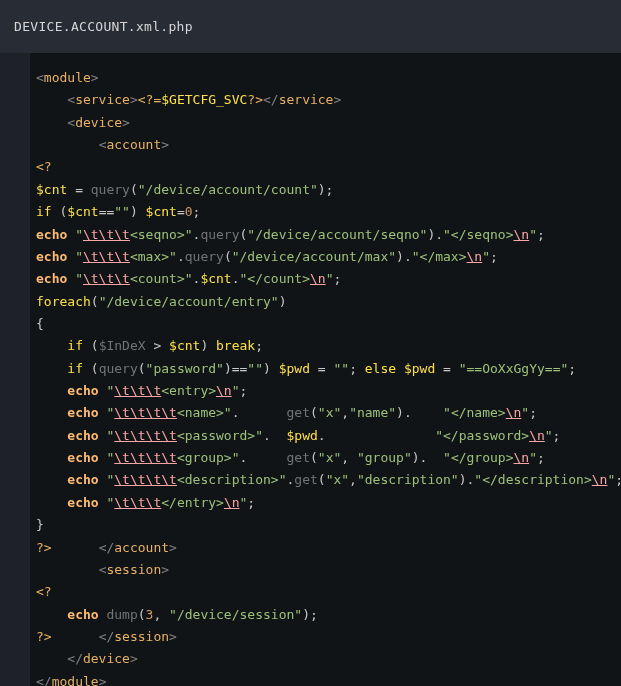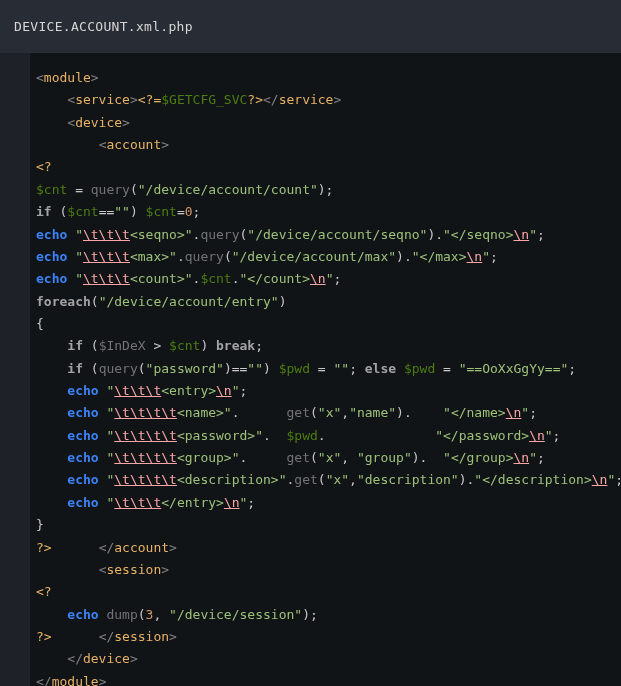--- a/index.html
+++ b/index.html
@@ -22,27 +22,27 @@
   .code {
     padding: 14px 6px 18px 6px;
     line-height: 1.72;
     white-space: pre;
     background: #111417;
     margin-left: 30px;
   }
   .tag      { color: #e8b265; }   
   .angle    { color: #808080; }   
   .punct    { color: #c8c8c8; }   
-  .var      { color: #4d7c0f; }   
-  .kw       { color: #a3a3a3; font-weight: bold; }   
+  .var      { color: #fde047; }   
+  .kw       { color: #fde047; font-weight: normal; }   
   .str      { color: #9ec17a; }   
   .esc      { color: #fca5a5; text-decoration: underline; }   
   .num      { color: #d19a66; }
   .func     { color: #737373; }   
-  .echo     { color: #3b82f6; font-weight: bold; }
+  .echo     { color: #fdba74; font-weight: bold; }
 </style>
 </head>
 <body>
 
 <div class="titlebar">
   <span>DEVICE.ACCOUNT.xml.php</span>
 </div>
 
 <div class="code"><div><span class="angle">&lt;</span><span class="tag">module</span><span class="angle">&gt;</span></div><div><span class="punct">    </span><span class="angle">&lt;</span><span class="tag">service</span><span class="angle">&gt;</span><span class="tag">&lt;?=</span><span class="var">$GETCFG_SVC</span><span class="tag">?&gt;</span><span class="angle">&lt;/</span><span class="tag">service</span><span class="angle">&gt;</span></div><div><span class="punct">    </span><span class="angle">&lt;</span><span class="tag">device</span><span class="angle">&gt;</span></div><div><span class="punct">        </span><span class="angle">&lt;</span><span class="tag">account</span><span class="angle">&gt;</span></div><div><span class="tag">&lt;?</span></div><div><span class="var">$cnt</span><span class="punct"> = </span><span class="func">query</span><span class="punct">(</span><span class="str">"/device/account/count"</span><span class="punct">);</span></div><div><span class="kw">if</span><span class="punct"> (</span><span class="var">$cnt</span><span class="punct">==</span><span class="str">""</span><span class="punct">) </span><span class="var">$cnt</span><span class="punct">=</span><span class="num">0</span><span class="punct">;</span></div><div><span class="echo">echo</span><span class="punct"> </span><span class="str">"</span><span class="esc">\t\t\t</span><span class="str">&lt;seqno&gt;"</span><span class="punct">.</span><span class="func">query</span><span class="punct">(</span><span class="str">"/device/account/seqno"</span><span class="punct">).</span><span class="str">"&lt;/seqno&gt;</span><span class="esc">\n</span><span class="str">"</span><span class="punct">;</span></div><div><span class="echo">echo</span><span class="punct"> </span><span class="str">"</span><span class="esc">\t\t\t</span><span class="str">&lt;max&gt;"</span><span class="punct">.</span><span class="func">query</span><span class="punct">(</span><span class="str">"/device/account/max"</span><span class="punct">).</span><span class="str">"&lt;/max&gt;</span><span class="esc">\n</span><span class="str">"</span><span class="punct">;</span></div><div><span class="echo">echo</span><span class="punct"> </span><span class="str">"</span><span class="esc">\t\t\t</span><span class="str">&lt;count&gt;"</span><span class="punct">.</span><span class="var">$cnt</span><span class="punct">.</span><span class="str">"&lt;/count&gt;</span><span class="esc">\n</span><span class="str">"</span><span class="punct">;</span></div><div><span class="kw">foreach</span><span class="punct">(</span><span class="str">"/device/account/entry"</span><span class="punct">)</span></div><div><span class="punct">{</span></div><div><span class="punct">    </span><span class="kw">if</span><span class="punct"> (</span><span class="func">$InDeX</span><span class="punct"> &gt; </span><span class="var">$cnt</span><span class="punct">) </span><span class="kw">break</span><span class="punct">;</span></div><div><span class="punct">    </span><span class="kw">if</span><span class="punct"> (</span><span class="func">query</span><span class="punct">(</span><span class="str">"password"</span><span class="punct">)==</span><span class="str">""</span><span class="punct">) </span><span class="var">$pwd</span><span class="punct"> = </span><span class="str">""</span><span class="punct">; </span><span class="kw">else</span><span class="punct"> </span><span class="var">$pwd</span><span class="punct"> = </span><span class="str">"==OoXxGgYy=="</span><span class="punct">;</span></div><div><span class="punct">    </span><span class="echo">echo</span><span class="punct"> </span><span class="str">"</span><span class="esc">\t\t\t</span><span class="str">&lt;entry&gt;</span><span class="esc">\n</span><span class="str">"</span><span class="punct">;</span></div><div><span class="punct">    </span><span class="echo">echo</span><span class="punct"> </span><span class="str">"</span><span class="esc">\t\t\t\t</span><span class="str">&lt;name&gt;"</span><span class="punct">.      </span><span class="func">get</span><span class="punct">(</span><span class="str">"x"</span><span class="punct">,</span><span class="str">"name"</span><span class="punct">).    </span><span class="str">"&lt;/name&gt;</span><span class="esc">\n</span><span class="str">"</span><span class="punct">;</span></div><div><span class="punct">    </span><span class="echo">echo</span><span class="punct"> </span><span class="str">"</span><span class="esc">\t\t\t\t</span><span class="str">&lt;password&gt;"</span><span class="punct">.  </span><span class="var">$pwd</span><span class="punct">.              </span><span class="str">"&lt;/password&gt;</span><span class="esc">\n</span><span class="str">"</span><span class="punct">;</span></div><div><span class="punct">    </span><span class="echo">echo</span><span class="punct"> </span><span class="str">"</span><span class="esc">\t\t\t\t</span><span class="str">&lt;group&gt;"</span><span class="punct">.     </span><span class="func">get</span><span class="punct">(</span><span class="str">"x"</span><span class="punct">, </span><span class="str">"group"</span><span class="punct">).  </span><span class="str">"&lt;/group&gt;</span><span class="esc">\n</span><span class="str">"</span><span class="punct">;</span></div><div><span class="punct">    </span><span class="echo">echo</span><span class="punct"> </span><span class="str">"</span><span class="esc">\t\t\t\t</span><span class="str">&lt;description&gt;"</span><span class="punct">.</span><span class="func">get</span><span class="punct">(</span><span class="str">"x"</span><span class="punct">,</span><span class="str">"description"</span><span class="punct">).</span><span class="str">"&lt;/description&gt;</span><span class="esc">\n</span><span class="str">"</span><span class="punct">;</span></div><div><span class="punct">    </span><span class="echo">echo</span><span class="punct"> </span><span class="str">"</span><span class="esc">\t\t\t</span><span class="str">&lt;/entry&gt;</span><span class="esc">\n</span><span class="str">"</span><span class="punct">;</span></div><div><span class="punct">}</span></div><div><span class="tag">?&gt;</span><span class="punct">      </span><span class="angle">&lt;/</span><span class="tag">account</span><span class="angle">&gt;</span></div><div><span class="punct">        </span><span class="angle">&lt;</span><span class="tag">session</span><span class="angle">&gt;</span></div><div><span class="tag">&lt;?</span></div><div><span class="punct">    </span><span class="echo">echo</span><span class="punct"> </span><span class="func">dump</span><span class="punct">(</span><span class="num">3</span><span class="punct">, </span><span class="str">"/device/session"</span><span class="punct">);</span></div><div><span class="tag">?&gt;</span><span class="punct">      </span><span class="angle">&lt;/</span><span class="tag">session</span><span class="angle">&gt;</span></div><div><span class="punct">    </span><span class="angle">&lt;/</span><span class="tag">device</span><span class="angle">&gt;</span></div><div><span class="angle">&lt;/</span><span class="tag">module</span><span class="angle">&gt;</span></div></div>
 

